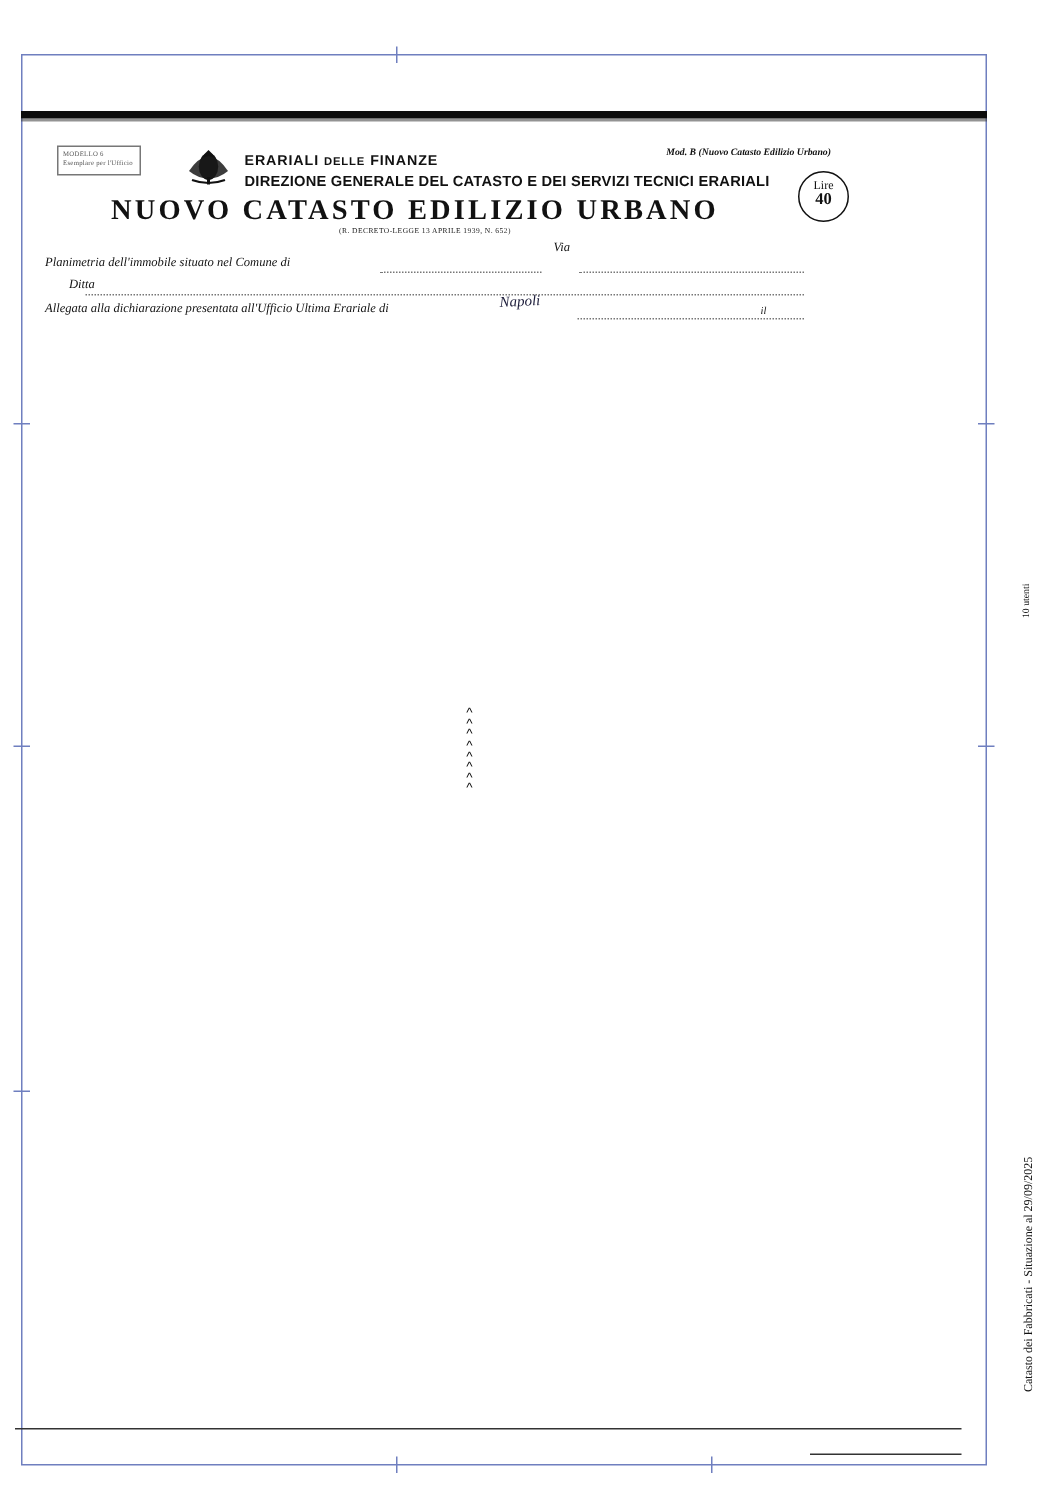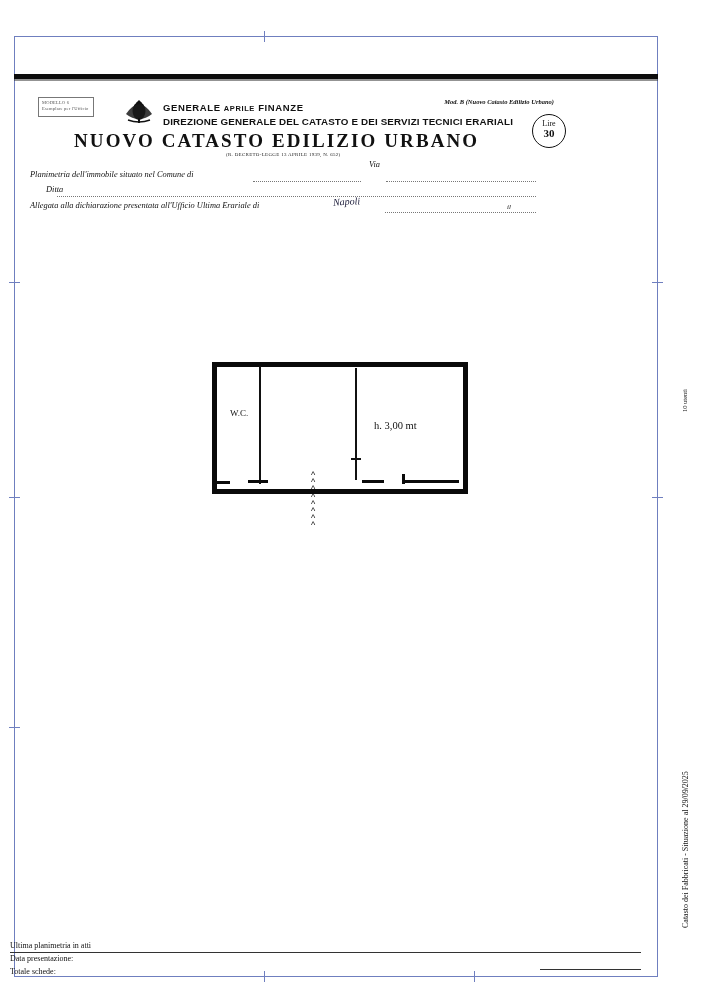--- a/index.html
+++ b/index.html
@@ -299,88 +299,62 @@
 
     <svg id="crest" viewBox="0 0 34 26">
       <ellipse cx="17" cy="13" rx="6.5" ry="9" fill="#111"></ellipse>
       <path d="M17 2 L20 5 L17 7 L14 5 Z" fill="#111"></path>
       <path d="M4 16 q6 -9 13 -10 q7 1 13 10 q-6 5 -13 5 q-7 0 -13 -5 z" fill="#1a1a1a" opacity=".85"></path>
       <rect x="16" y="20" width="2" height="5" fill="#111"></rect>
       <path d="M6 22 q11 4 22 0" stroke="#111" stroke-width="1.4" fill="none"></path>
     </svg>
 
     <div id="ministero">
-      <span>GENERALE</span>
-      <span class="sm">APRILE</span>
+      <span>ERARIALI</span>
+      <span class="sm">DELLE</span>
       <span>FINANZE</span>
     </div>
 
     <div id="direzione">DIREZIONE GENERALE DEL CATASTO E DEI SERVIZI TECNICI ERARIALI</div>
 
     <div id="nuovo">NUOVO CATASTO EDILIZIO URBANO</div>
 
     <div id="decreto">(R. DECRETO-LEGGE 13 APRILE 1939, N. 652)</div>
 
     <div id="lire-bollo">
       <span class="l1">Lire</span>
-      <span class="l2">30</span>
+      <span class="l2">40</span>
     </div>
   </div>
 
   <div class="formline" style="left:30px; top:170px;">Planimetria dell'immobile situato nel Comune di</div>
   <div class="dotline" style="left:253px; top:180px; width:108px;"></div>
 
   <div class="formline" style="left:369px; top:160px;">Via</div>
   <div class="dotline" style="left:386px; top:180px; width:150px;"></div>
 
   <div class="formline" style="left:46px; top:185px;">Ditta</div>
   <div class="dotline" style="left:57px; top:195px; width:479px;"></div>
 
   <div class="formline" style="left:30px; top:201px;">Allegata alla dichiarazione presentata all'Ufficio Ultima Erariale di</div>
   <div class="handwrite" style="left:333px; top:196px;">Napoli</div>
   <div class="dotline" style="left:385px; top:211px; width:151px;"></div>
   <div class="formline" style="left:459px; top:203px; font-size:7px;margin-left:48px;">il</div>
 
-  <div id="plan">
-
-    <div class="wall" style="left:0;   top:0;    width:256px; height:5px;"></div>
-    <div class="wall" style="left:0;   top:0;    width:5px;   height:132px;"></div>
-    <div class="wall" style="left:251px; top:0;  width:5px;   height:132px;"></div>
-    <div class="wall" style="left:0;   top:127px; width:256px; height:5px;"></div>
-
-    <div class="wall wall-thin" style="left:47px;  top:6px;  width:2px; height:116px;"></div>
-    <div class="wall wall-thin" style="left:47px;  top:4px;  width:2px; height:4px;"></div>
-    <div class="wall wall-thin" style="left:143px; top:6px;  width:2px; height:112px;"></div>
-    <div class="wall wall-thin" style="left:139px; top:96px; width:10px; height:2px;"></div>
-
-    <div class="wall" style="left:0;   top:119px; width:18px; height:3px;"></div>
-    <div class="wall" style="left:36px; top:118px; width:20px; height:3px;"></div>
-    <div class="wall" style="left:150px; top:118px; width:22px; height:3px;"></div>
-    <div class="wall" style="left:190px; top:112px; width:3px;  height:10px;"></div>
-    <div class="wall" style="left:193px; top:118px; width:54px; height:3px;"></div>
-
-    <div id="plan-label-wc">W.C.</div>
-    <div id="plan-label-h">h. 3,00 mt</div>
-  </div>
 
   <div id="arrow-col">
     <div>^</div>
     <div>^</div>
     <div>^</div>
     <div>^</div>
     <div>^</div>
     <div>^</div>
     <div>^</div>
     <div>^</div>
   </div>
 
   <div class="vert" id="vert-utenti">10 utenti</div>
   <div class="vert" id="vert-catasto">Catasto dei Fabbricati - Situazione al 29/09/2025</div>
 
   <div id="footer-rule"></div>
   <div id="footer-rule2"></div>
-  <div id="footer">
-    <div>Ultima planimetria in atti</div>
-    <div>Data presentazione:</div>
-    <div>Totale schede:</div>
-  </div>
 
 </div>
 
 </body></html>

